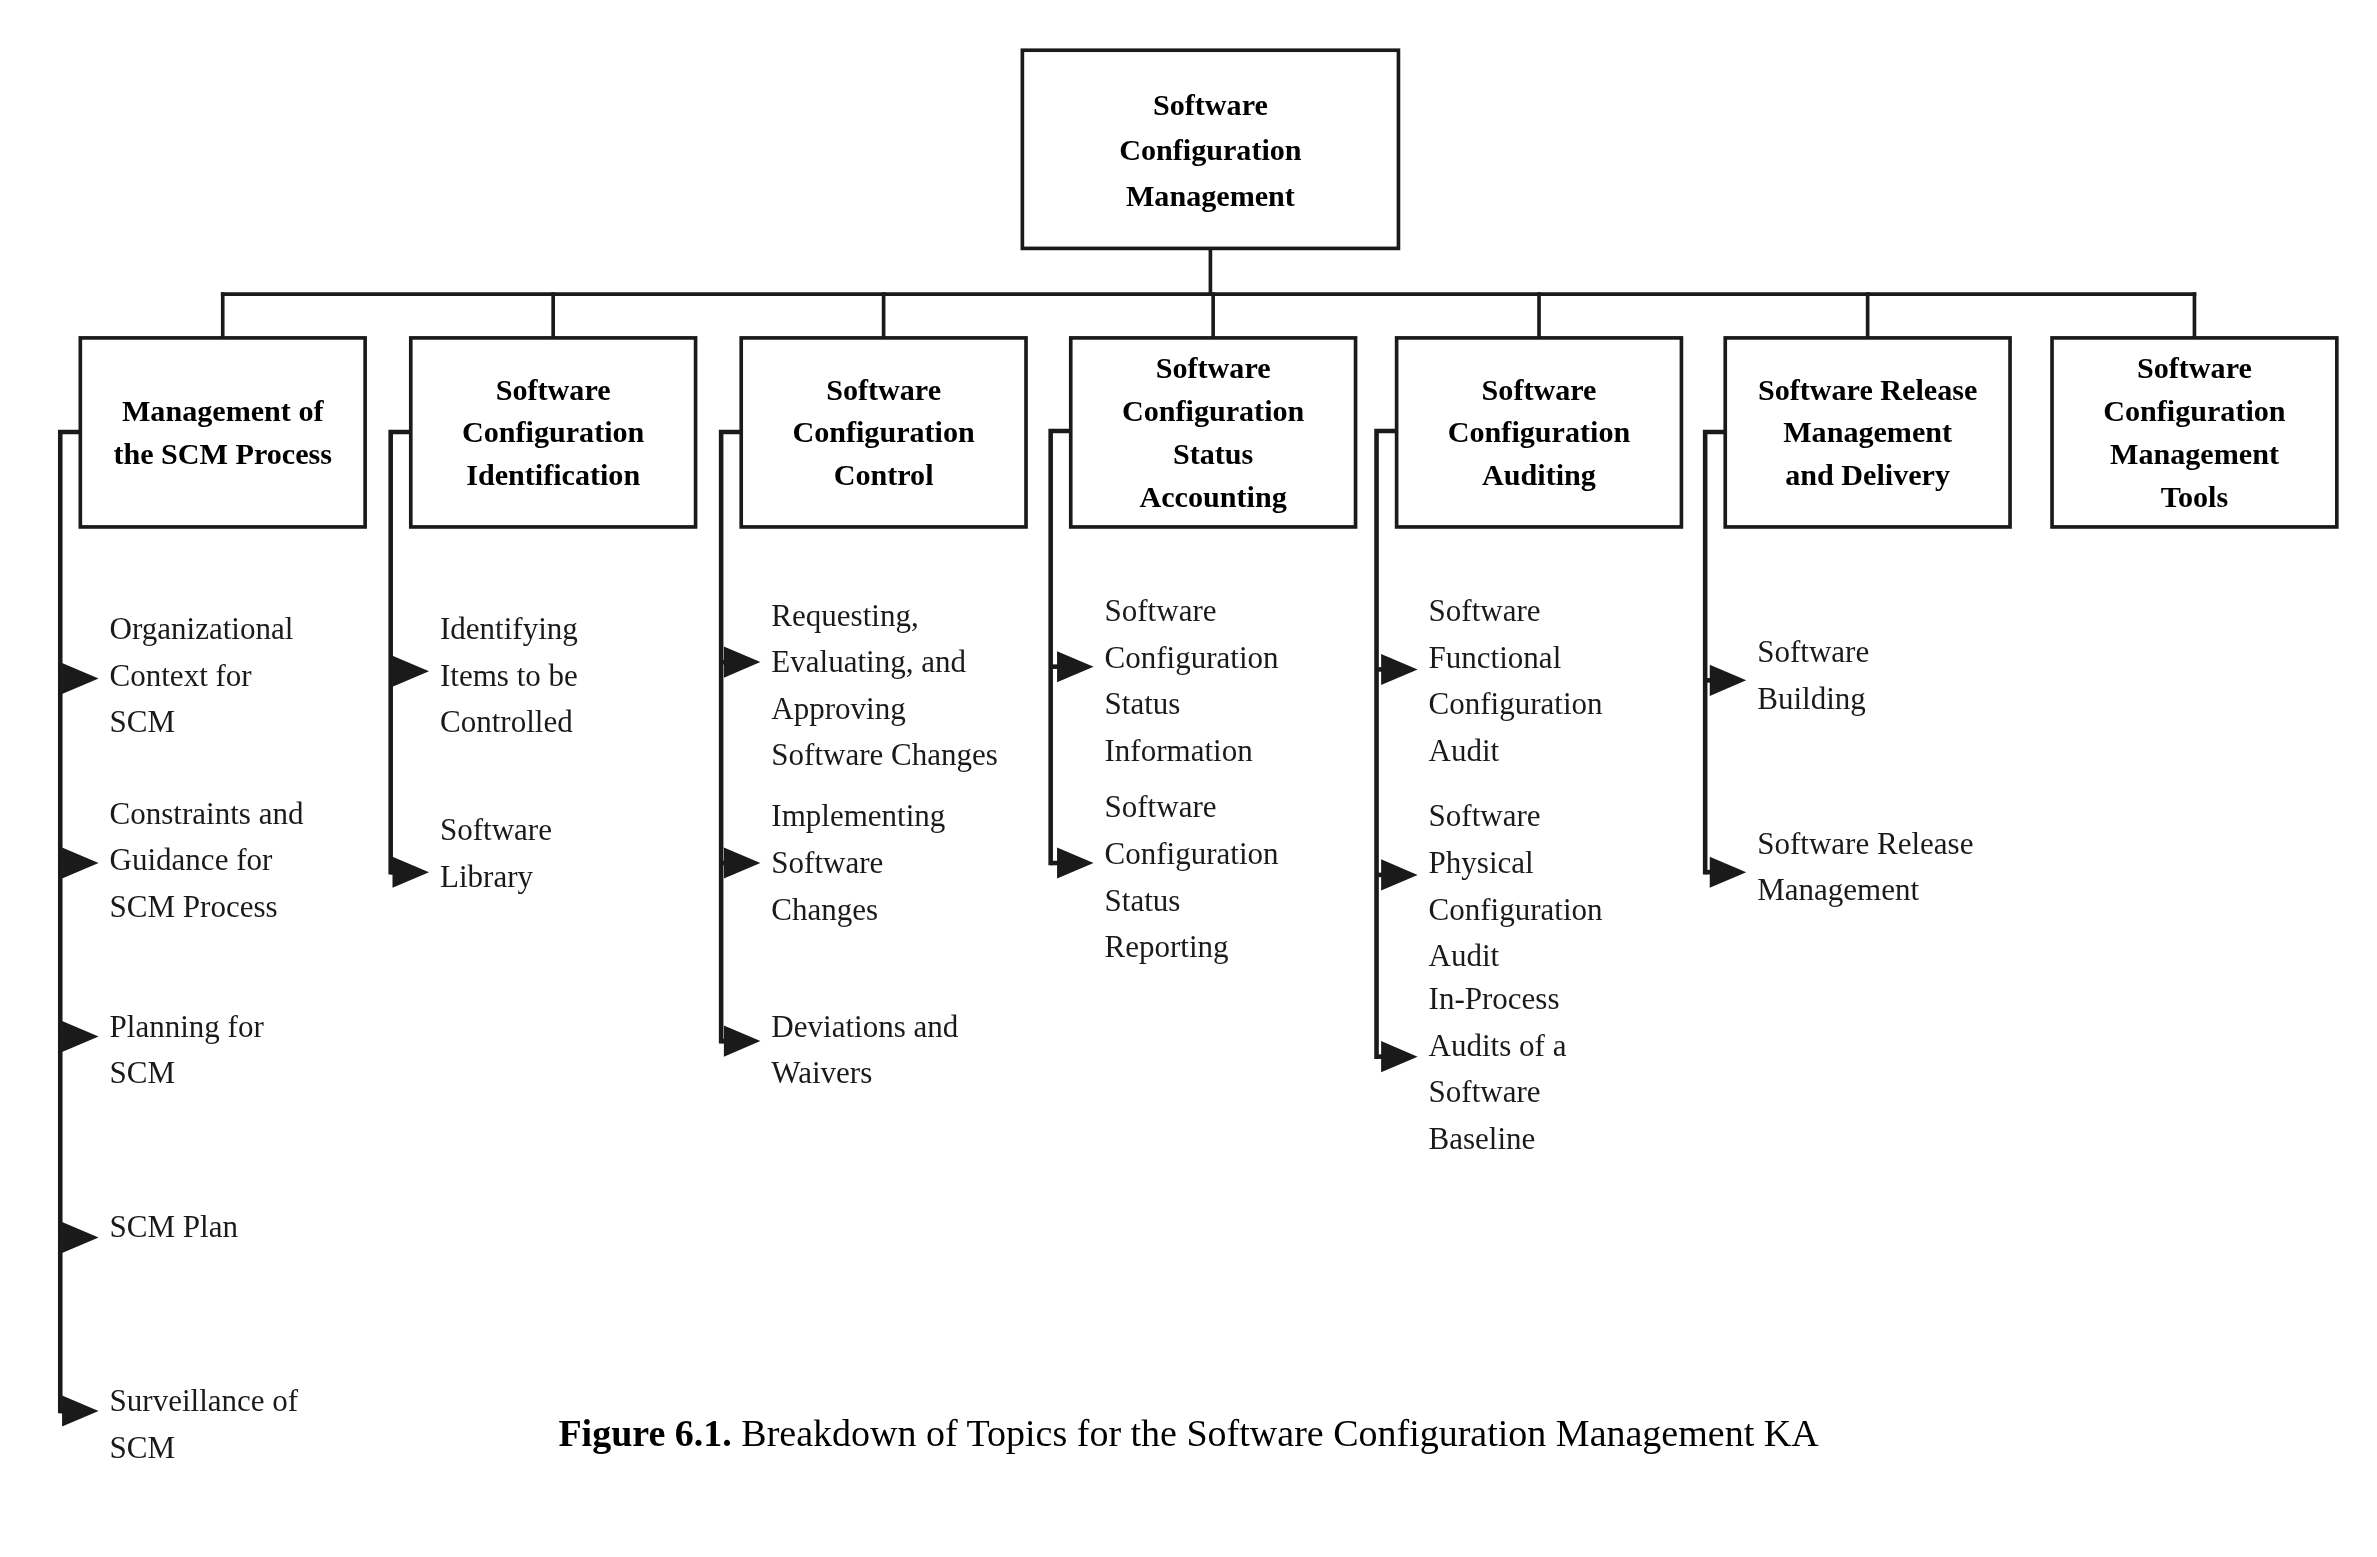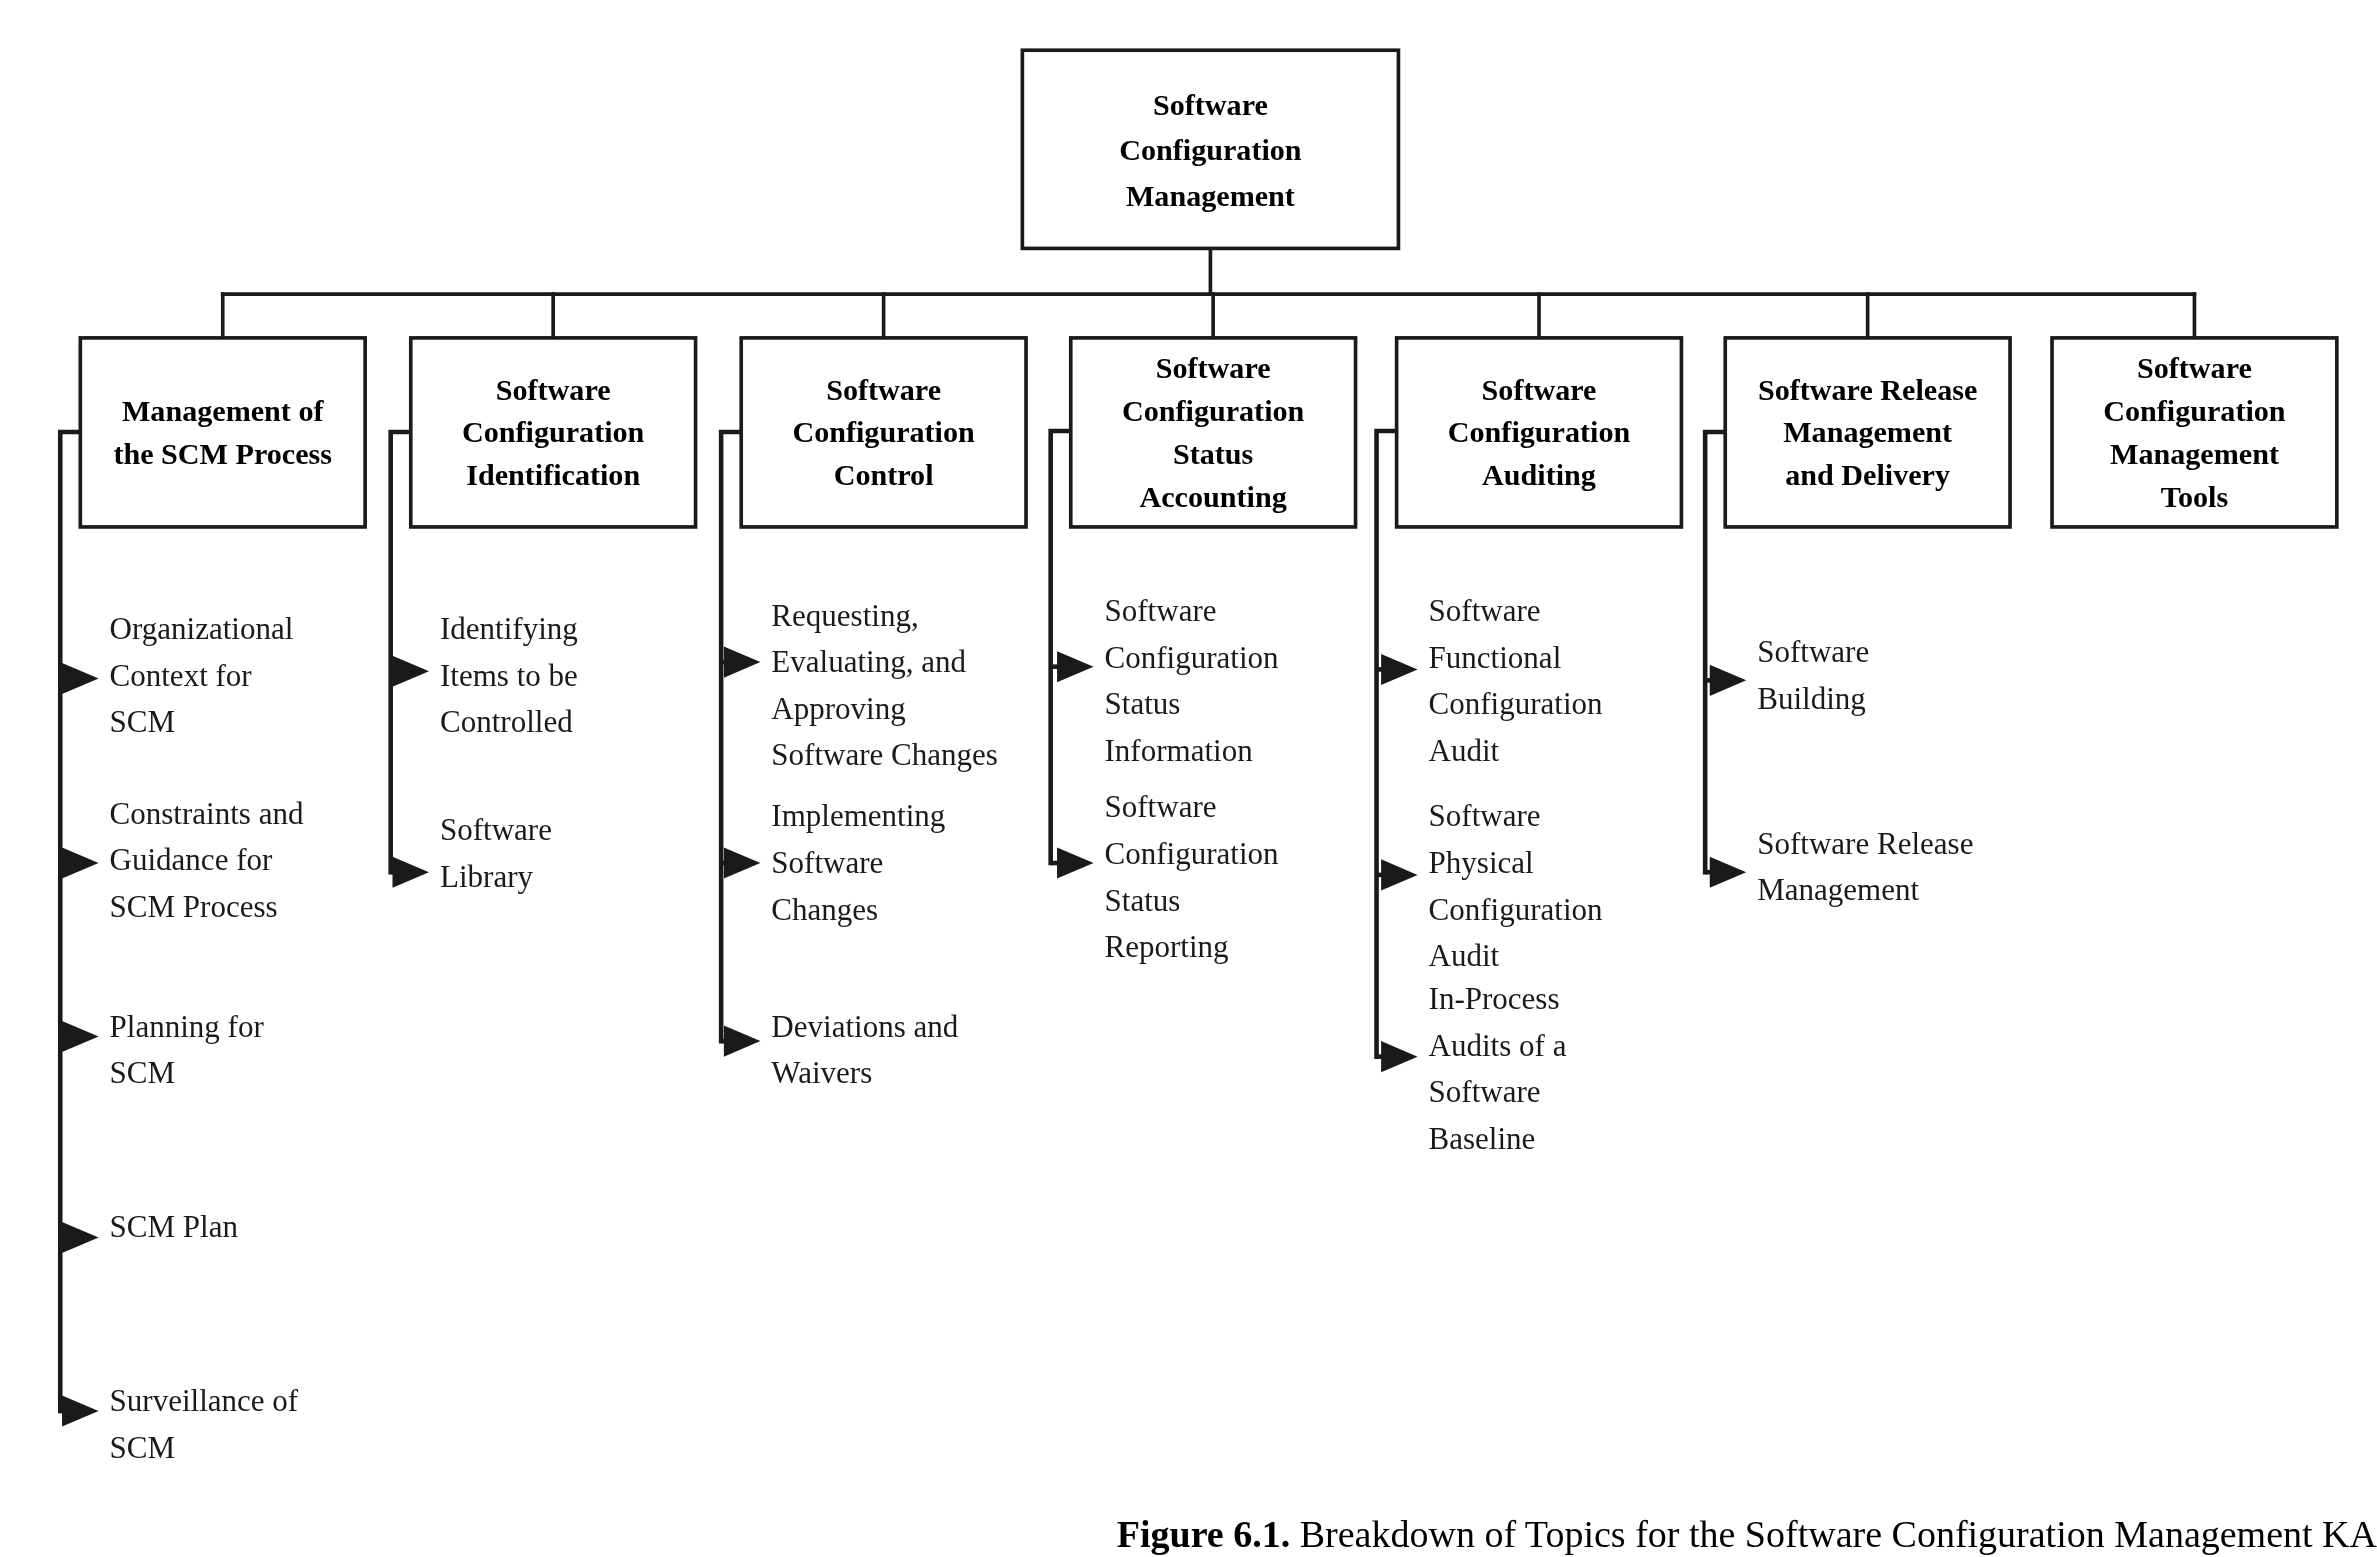--- a/index.html
+++ b/index.html
@@ -61,22 +61,22 @@
     font-family: "Liberation Serif", "DejaVu Serif", serif;
     font-weight: normal;
     font-size: 34px;
     fill: #1a1a1a;
     text-anchor: start;
   }
   .caption {
     position: absolute;
     left: 0;
     right: 0;
-    top: 1512px;
-    text-align: right;
+    top: 1411px;
+    text-align: center;
     font-family: "Liberation Serif", "DejaVu Serif", serif;
     font-size: 38px;
     color: #000000;
     white-space: nowrap;
   }
   .caption b { font-weight: bold; }
 </style>
 </head>
 <body>
 

